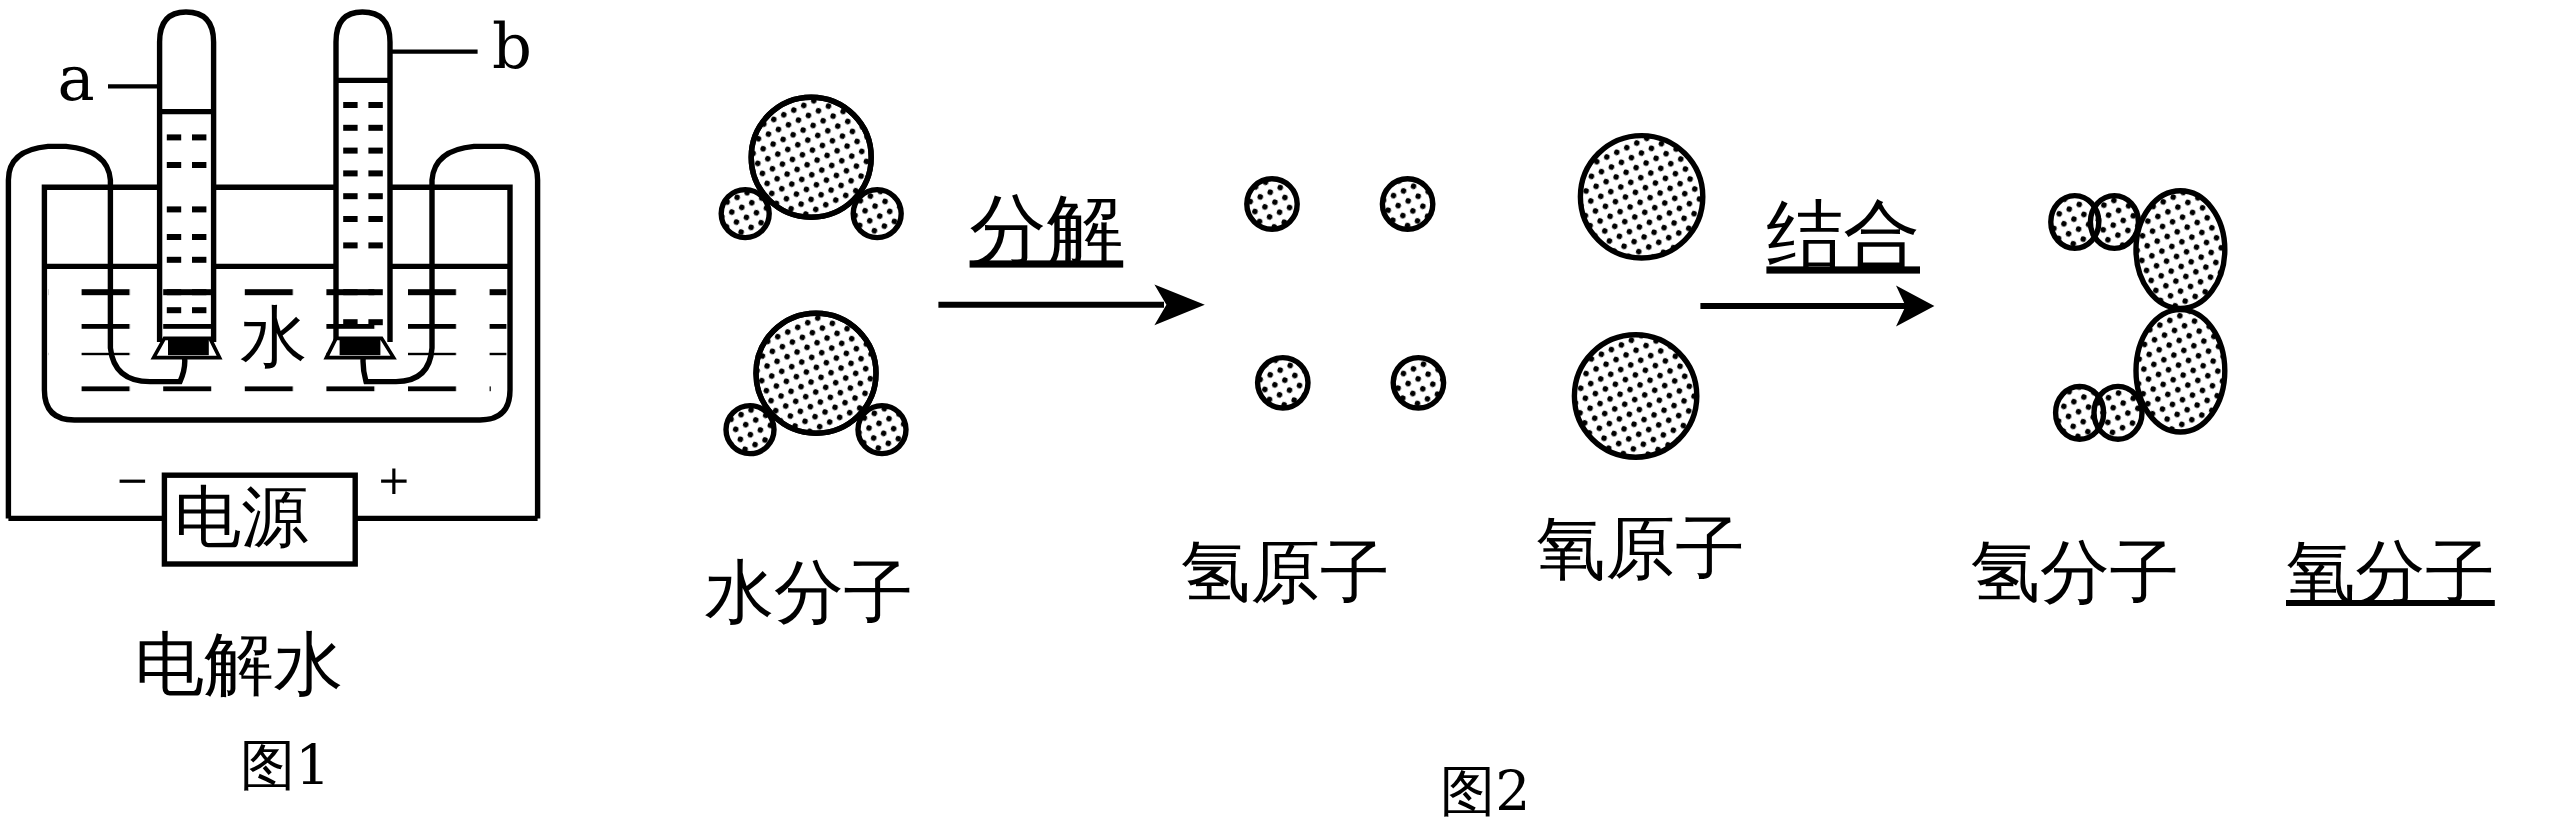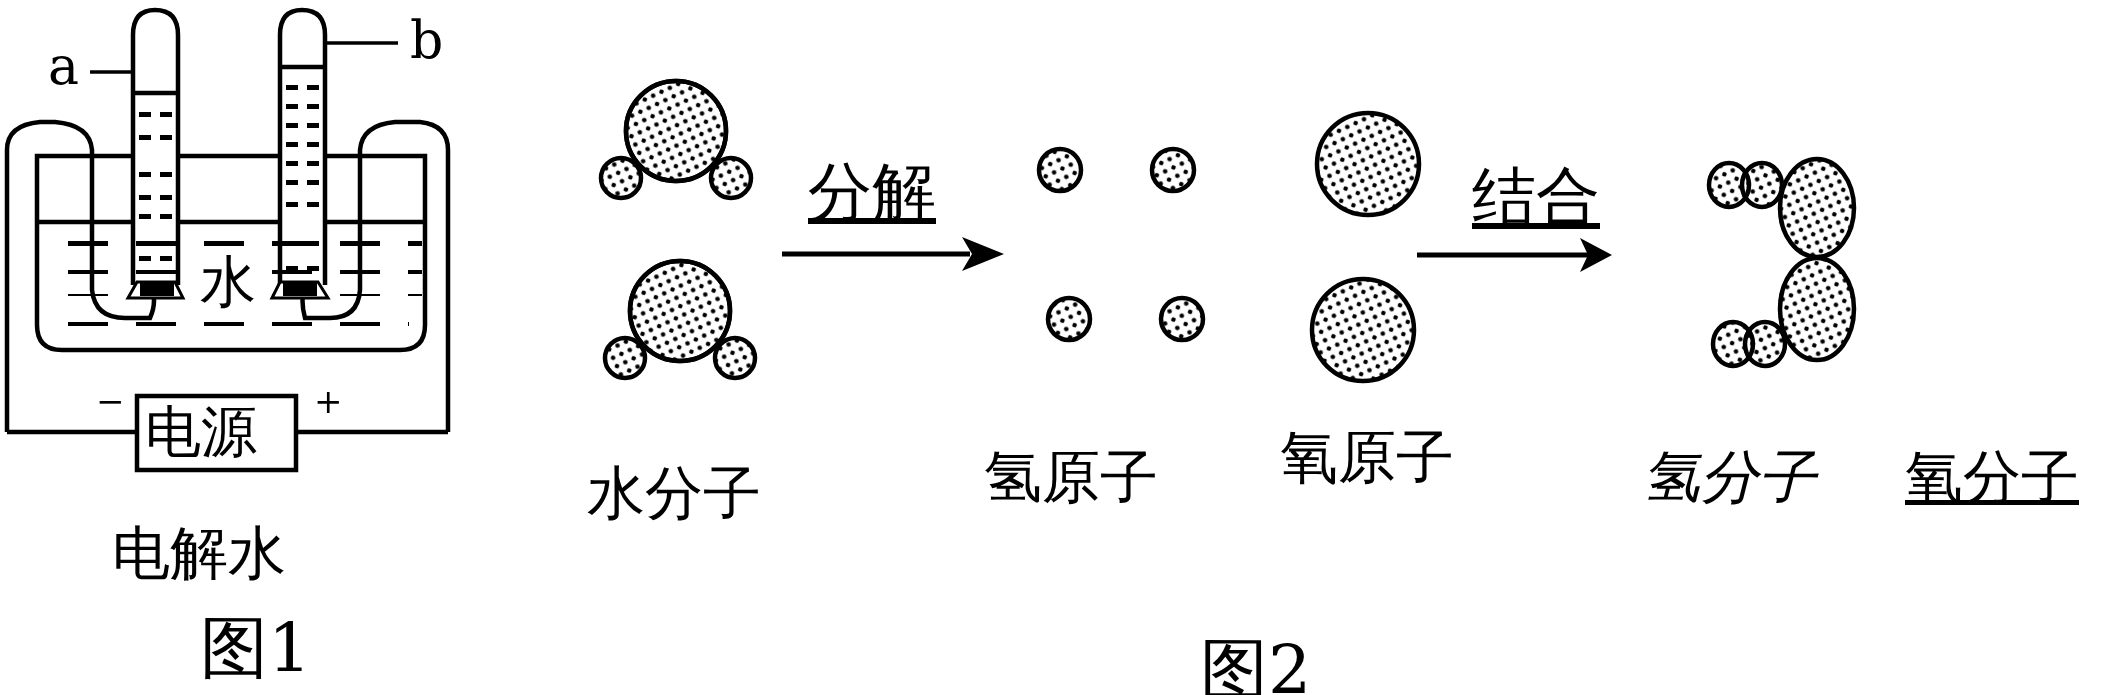--- a/index.html
+++ b/index.html
@@ -7,21 +7,21 @@
          font-family: "DejaVu Serif", "Liberation Serif", serif; color: #000; }
   svg.stage { position: absolute; left: 0; top: 0; }
   .t { position: absolute; white-space: nowrap; line-height: 1; color: #000;
        font-family: "DejaVu Serif", "Liberation Serif", serif; }
   .lbl-ab { font-size: 52px; }
   .lbl-sign { font-size: 34px; }
   .lbl-cn { font-size: 58px; }
   .lbl-src { font-size: 56px; }
   .lbl-arrow { font-size: 64px; text-decoration: underline; }
   .lbl-water { font-size: 56px; background: #fff; padding: 0 2px; }
-  .lbl-fig { font-size: 68px; }
+  .lbl-fig { font-size: 46px; }
 </style>
 </head>
 <body>
 
 <svg class="stage" width="2128" height="695" viewBox="0 0 2128 695" xmlns="http://www.w3.org/2000/svg">
   <defs>
     <pattern id="dots" width="13" height="13" patternUnits="userSpaceOnUse" patternTransform="rotate(20)">
       <circle cx="3" cy="3" r="2.3" fill="#000"></circle>
       <circle cx="9.5" cy="9.5" r="2.3" fill="#000"></circle>
     </pattern>
@@ -162,15 +162,15 @@
 <span class="t lbl-src" style="left:145px; top:404px;">电源</span>
 <span class="t lbl-cn" style="left:112px; top:524px;">电解水</span>
 <span class="t lbl-fig" style="left:200px; top:614px;">图1</span>
 
 <span class="t lbl-arrow" style="left:808px; top:160px;">分解</span>
 <span class="t lbl-arrow" style="left:1472px; top:165px;text-align:right;">结合</span>
 
 <span class="t lbl-cn" style="left:587px; top:464px;">水分子</span>
 <span class="t lbl-cn" style="left:984px; top:448px;">氢原子</span>
 <span class="t lbl-cn" style="left:1280px; top:428px;">氧原子</span>
-<span class="t lbl-cn" style="left:1642px; top:448px;font-style:italic;">氢分子</span>
+<span class="t lbl-cn" style="left:1642px; top:448px;">氢分子</span>
 <span class="t lbl-cn" style="left:1905px; top:448px;text-decoration:underline;">氧分子</span>
 <span class="t lbl-fig" style="left:1200px; top:636px;">图2</span>
 
 </body></html>

